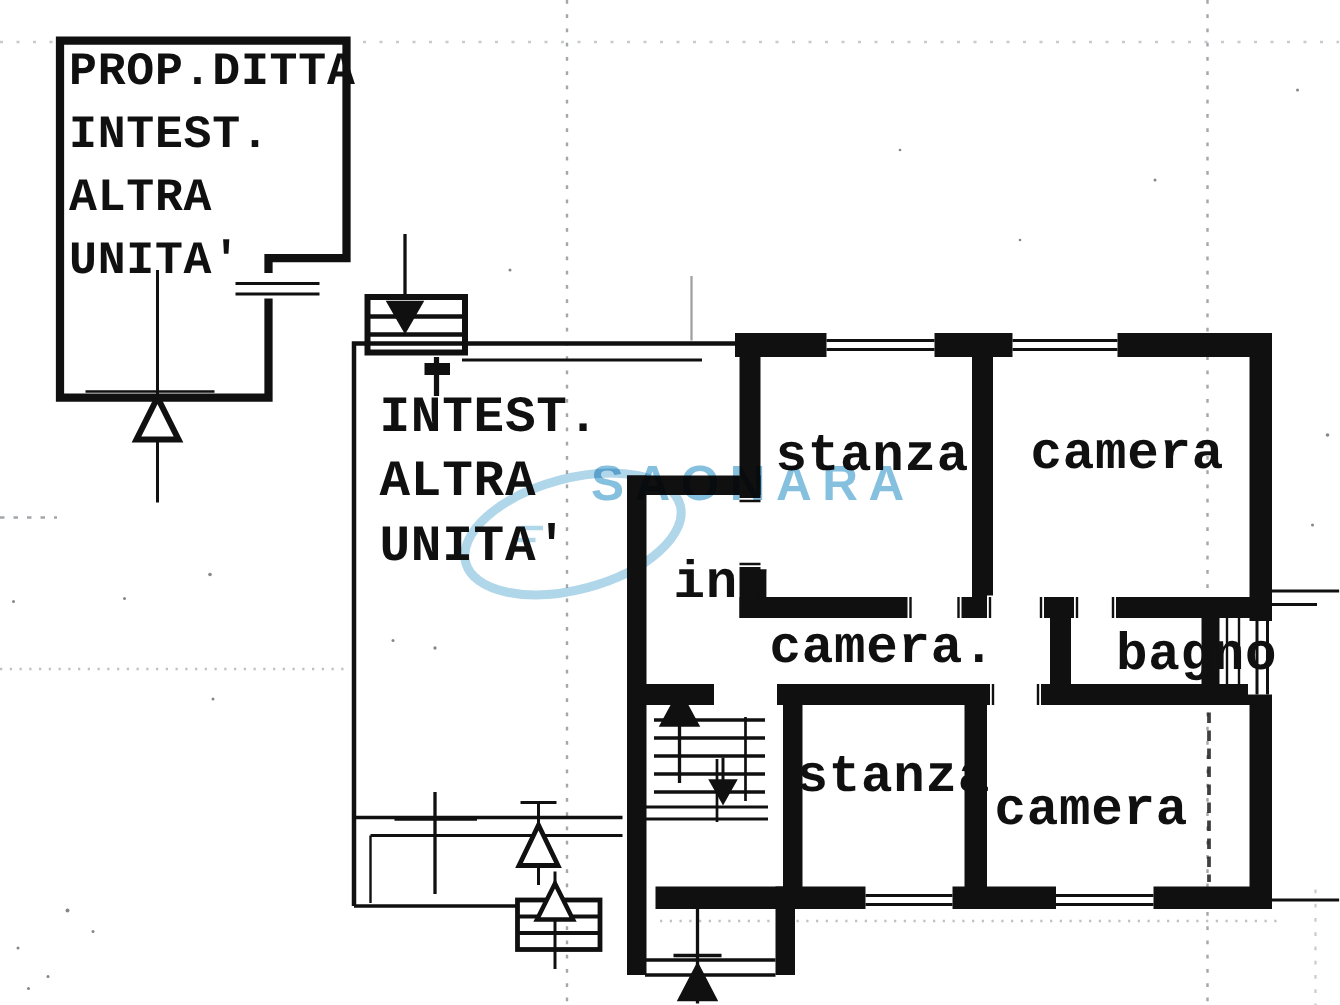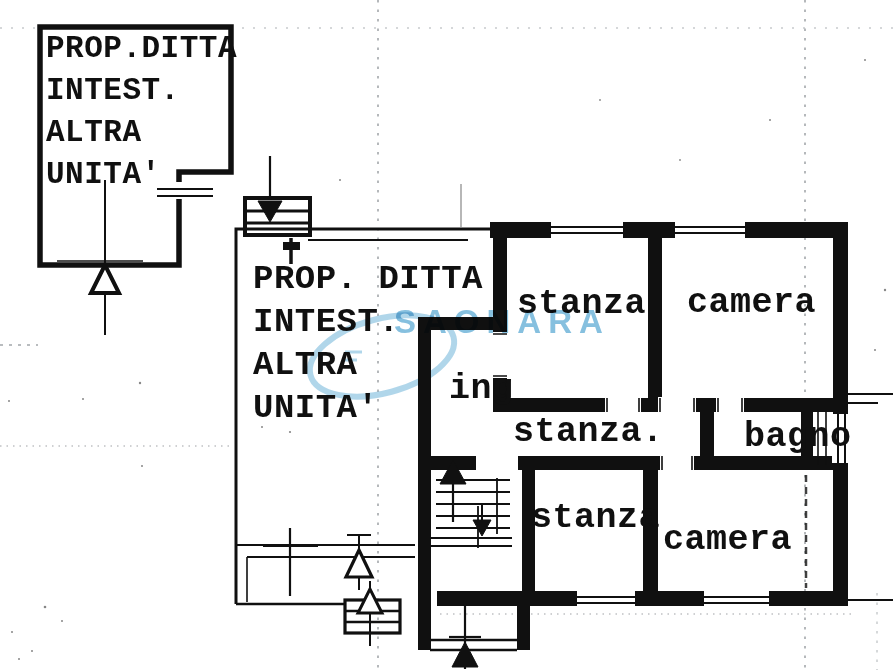--- a/index.html
+++ b/index.html
@@ -181,29 +181,28 @@
 </svg>
 
   <div class="txt block" style="left:46px;top:28px;font-size:31px;line-height:42px;">
     <div>PROP.DITTA</div>
     <div>INTEST.</div>
     <div>ALTRA</div>
     <div>UNITA'</div>
   </div>
 
   <div class="txt block" style="left:253px;top:258px;font-size:34px;line-height:43px;">
-    <div>PROP. DITTA</div>
     <div>INTEST.</div>
     <div>ALTRA</div>
     <div>UNITA'</div>
   </div>
 
   <div class="txt room" style="left:517px;top:284px;font-size:35px;">stanza</div>
   <div class="txt room" style="left:687px;top:283px;font-size:35px;">camera</div>
-  <div class="txt room" style="left:513px;top:412px;font-size:35px;">stanza.</div>
+  <div class="txt room" style="left:513px;top:412px;font-size:35px;">camera.</div>
   <div class="txt room" style="left:744px;top:417px;font-size:35px;">bagno</div>
   <div class="txt room" style="left:449px;top:369px;font-size:35px;">ing</div>
   <div class="txt room" style="left:531px;top:498px;font-size:35px;">stanza</div>
   <div class="txt room" style="left:663px;top:520px;font-size:35px;">camera</div>
 
   <div class="wm wm-title" style="left:394px;top:303px;font-size:33px;letter-spacing:7px;">SAONARA</div>
 
 </div>
 
 </body></html>

